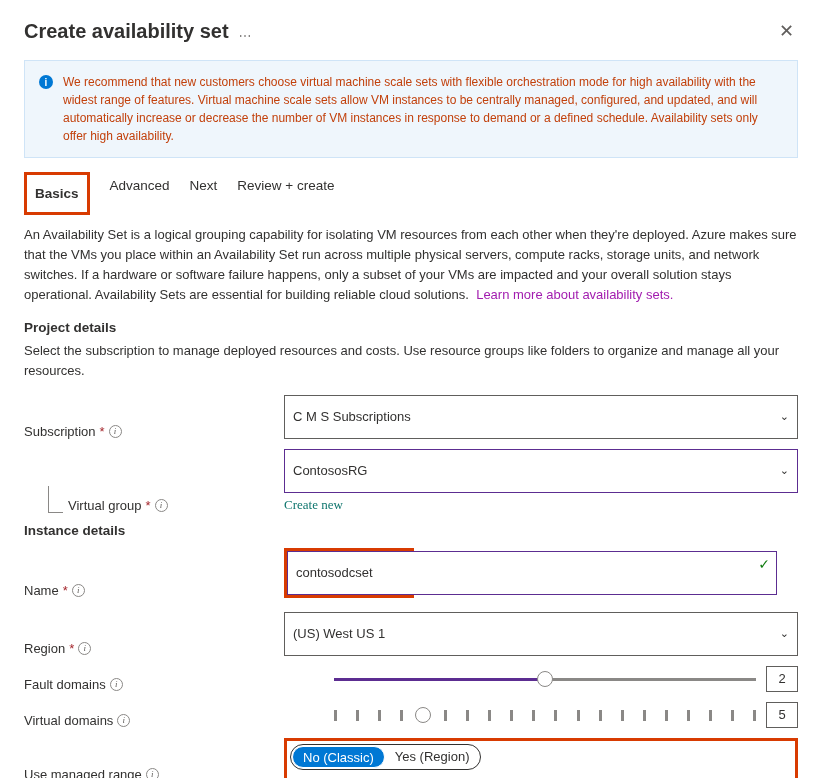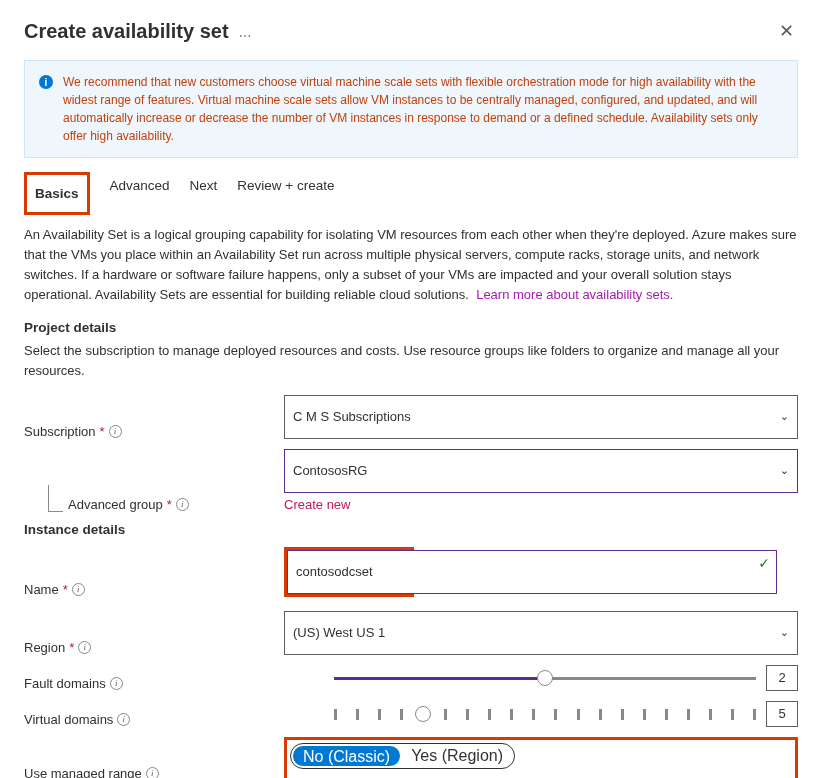--- a/index.html
+++ b/index.html
@@ -56,39 +56,39 @@
     width:100%; height:44px; border:1px solid #605e5c; padding:0 8px;
     font-size:13px; background:#fff; display:flex; align-items:center; justify-content:space-between;
     cursor:pointer;
   }
   .select .chev { font-size:11px; color:#323130;}
   .input-text { cursor: text; position:relative; padding-right:16px;}
   .input-text.valid { border-color:#5c2d91; }
   .input-text .tick { position:absolute; right:6px; top:4px; color:#107c10; font-size:14px; }
   .select.valid { border-color:#5c2d91;}
   .highlight-box-outer { border: 3px solid #d83b01; display:inline-block; padding:0; }
-  .link { color:#be185d; font-size:13px; cursor:pointer; }
+  .link { color:#0f766e; font-size:13px; cursor:pointer;font-family:Liberation Serif, serif; }
   .slider-row { display:flex; align-items:center; gap:10px; flex:1; }
   .slider {
     position: relative; flex:1; height: 20px;
   }
   .slider .track { position:absolute; top:9px; left:0; right:0; height:3px; background:#8a8886; }
   .slider .track.fill { background:#5c2d91; right:auto; }
   .slider.ticked .ticks { position:absolute; top:5px; left:0; right:0; display:flex; justify-content:space-between; }
   .slider.ticked .ticks span { width:3px; height:11px; background:#8a8886; }
   .thumb {
     position:absolute; top:2px; width:16px; height:16px; border-radius:50%;
     background:#fff; border:1px solid #8a8886; cursor:pointer;
   }
   .numbox { width:32px; height:26px; border:1px solid #605e5c; text-align:center; font-size:13px; line-height:24px;}
   .toggle-pill {
     display:inline-flex; align-items:center; border:1px solid #323130; border-radius:14px; height:26px; padding:1px;
     cursor:pointer;
   }
-  .pill-opt { padding:0 10px; height:22px; line-height:22px; border-radius:12px; font-size:16px;}
+  .pill-opt { padding:0 10px; height:22px; line-height:22px; border-radius:12px; font-size:13px;}
   .pill-opt.active { background:#0078d4; color:#fff; border:1px solid #fff;}
   .footer {
     border-top:1px solid #edebe9; padding:12px 24px; display:flex; gap:14px; align-items:center;
     margin-top: 18px;
   }
   .btn { height:28px; padding:0 14px; border:1px solid #8a8886; background:#fff; cursor:pointer; font-size:13px;}
   .btn.primary { background:#0078d4; border-color:#0078d4; color:#fff; }
   .btn.disabled { color:#a19f9d; border-color:#c8c6c4; cursor:default;}
   .footer-spacer { width: 40px; }
 </style>
@@ -133,21 +133,21 @@
     <div class="field-col">
       <div class="select">
         <span>C M S Subscriptions</span>
         <span class="chev">⌄</span>
       </div>
     </div>
   </div>
 
   <div class="form-row">
     <div class="label-col indent">
-      <span>Advanced group</span>
+      <span>Virtual group</span>
       <span class="req">*</span>
       <span class="help-icon">i</span>
     </div>
     <div class="field-col">
       <div class="select valid">
         <span>ContososRG</span>
         <span class="chev">⌄</span>
       </div>
       <span class="link">Create new</span>
     </div>

